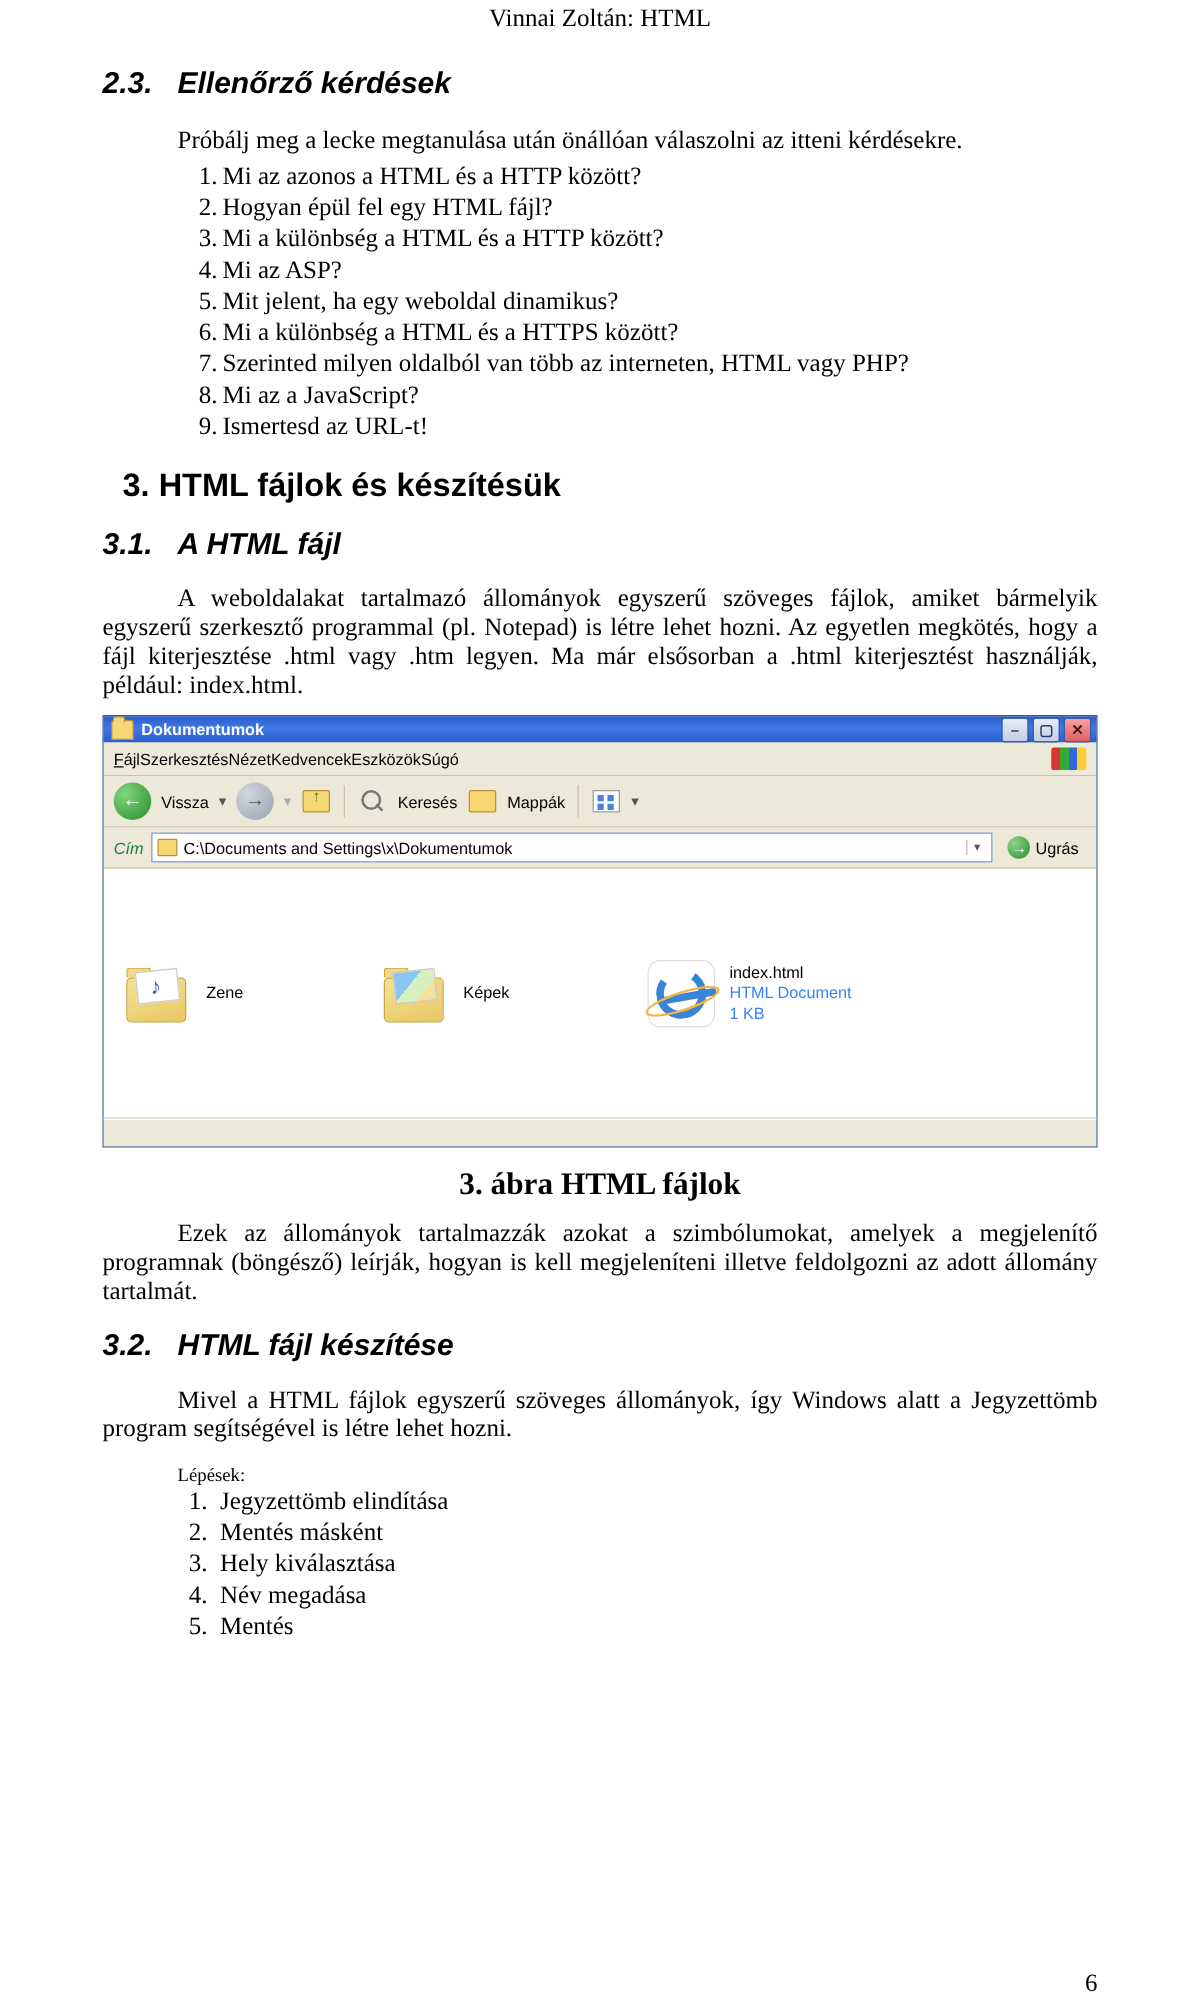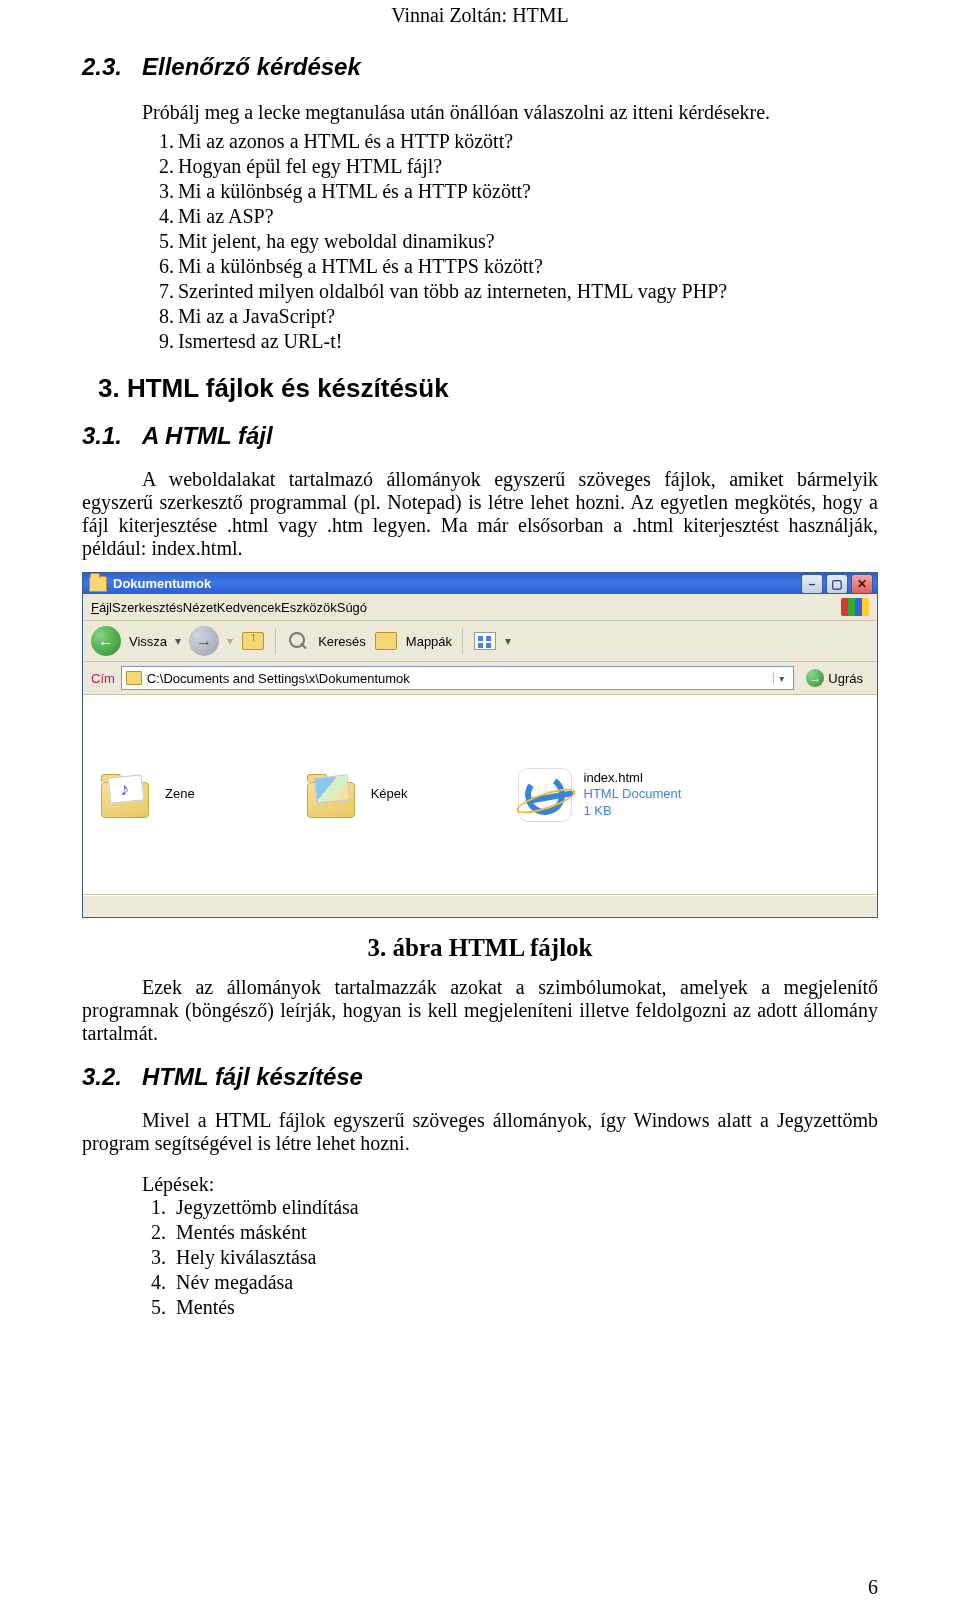--- a/index.html
+++ b/index.html
@@ -44,21 +44,21 @@
     .xp-tool .ticon { width:24px; height:22px; display:inline-flex; align-items:center; justify-content:center; }
     .xp-tool .up-ic { background:#f7d774; border:1px solid #b9913a; border-radius:2px; width:22px; height:18px; position:relative; }
     .xp-tool .up-ic::after { content:"↑"; position:absolute; left:0; right:0; top:-3px; text-align:center; color:#2a8a2a; font-weight:bold; font-size:12px; }
     .xp-tool .mag { position:relative; width:18px; height:18px; }
     .xp-tool .mag::before { content:""; position:absolute; width:12px; height:12px; border:2px solid #777; border-radius:50%; }
     .xp-tool .mag::after { content:""; position:absolute; width:7px; height:2px; background:#777; transform:rotate(45deg); left:11px; top:13px; }
     .xp-tool .fld-ic { background:#f7d774; border:1px solid #b9913a; border-radius:2px; width:22px; height:18px; }
     .xp-tool .views { background:#fff; border:1px solid #999; width:22px; height:18px; position:relative; }
     .xp-tool .views::before { content:""; position:absolute; left:3px; top:3px; width:5px; height:5px; background:#4a80e0; box-shadow: 8px 0 #4a80e0, 0 7px #4a80e0, 8px 7px #4a80e0; }
     .xp-addr { display:flex; align-items:center; gap:6px; padding:4px 8px; background:#ece9d8; border-bottom:1px solid #c9c2a8; }
-    .xp-addr .lbl { color:#be185d; }
+    .xp-addr .lbl { color:#15803d;font-style:italic; }
     .xp-addr .path-box { flex:1; display:flex; align-items:center; background:#fff; border:1px solid #7a98bf; height:24px; padding:0 4px; }
     .xp-addr .pf { width:16px; height:14px; background:#f7d774; border:1px solid #b9913a; border-radius:1px; margin-right:5px; }
     .xp-addr .dd2 { width:16px; text-align:center; border-left:1px solid #bbb; color:#555; font-size:10px; }
     .xp-addr .go { display:flex; align-items:center; gap:4px; padding:2px 6px; }
     .xp-addr .go .arr { width:18px; height:18px; border-radius:50%; background:radial-gradient(circle at 30% 30%,#8ed68e,#2a8a2a); color:#fff; display:flex; align-items:center; justify-content:center; font-size:12px; }
     .xp-content { background:#fff; min-height:200px; padding:14px 16px; display:flex; gap:110px; border-bottom:1px solid #c9c2a8; }
     .xp-item { display:flex; align-items:center; gap:12px; }
     .big-folder { width:54px; height:46px; position:relative; }
     .big-folder .back { position:absolute; bottom:0; left:2px; width:48px; height:36px; background:linear-gradient(160deg,#f6e199,#e8c862); border:1px solid #c8a642; border-radius:4px; }
     .big-folder .tab { position:absolute; top:2px; left:2px; width:20px; height:8px; background:#f2d987; border:1px solid #c8a642; border-bottom:none; border-radius:3px 3px 0 0; }
@@ -71,21 +71,21 @@
     .big-ie .orbit { position:absolute; width:62px; height:16px; border:2px solid #f6b63a; border-radius:50%; transform:rotate(-18deg); left:-4px; top:24px; }
     .xp-item .meta { font-size:13px; line-height:1.25; }
     .xp-item .meta .t1 { color:#000; }
     .xp-item .meta .t2 { color:#3b82f6; }
     .xp-status { height:22px; background:#ece9d8; border-top:1px solid #fff; }
     .caption { text-align:center; font-size:25px; font-weight:bold; margin:16px 0 14px; }
     .just2 { font-size:20px; text-align:justify; margin-bottom: 18px; }
     .just2 .indent { display:inline-block; width:60px; }
     .h32 { font-family: Arial, Helvetica, sans-serif; font-weight: bold; font-style: italic; font-size: 24px; margin-bottom: 18px; }
     .h32 .n { display: inline-block; width:60px; }
-    .steps-intro { font-size:20px; margin-left:60px; }
+    .steps-intro { font-size:15px; margin-left:60px; }
     ol.steps { list-style:none; margin-left:60px; font-size:20px; }
     ol.steps li { padding-left: 34px; text-indent: -34px; margin-bottom: 2px; }
     ol.steps li span.num { display:inline-block; width:24px; text-align:right; margin-right: 10px; }
     .pnum { position:absolute; bottom:14px; right:82px; font-size:20px; }
   </style>
 </head>
 <body>
 
 <div class="header-author">Vinnai Zoltán: HTML</div>
 

